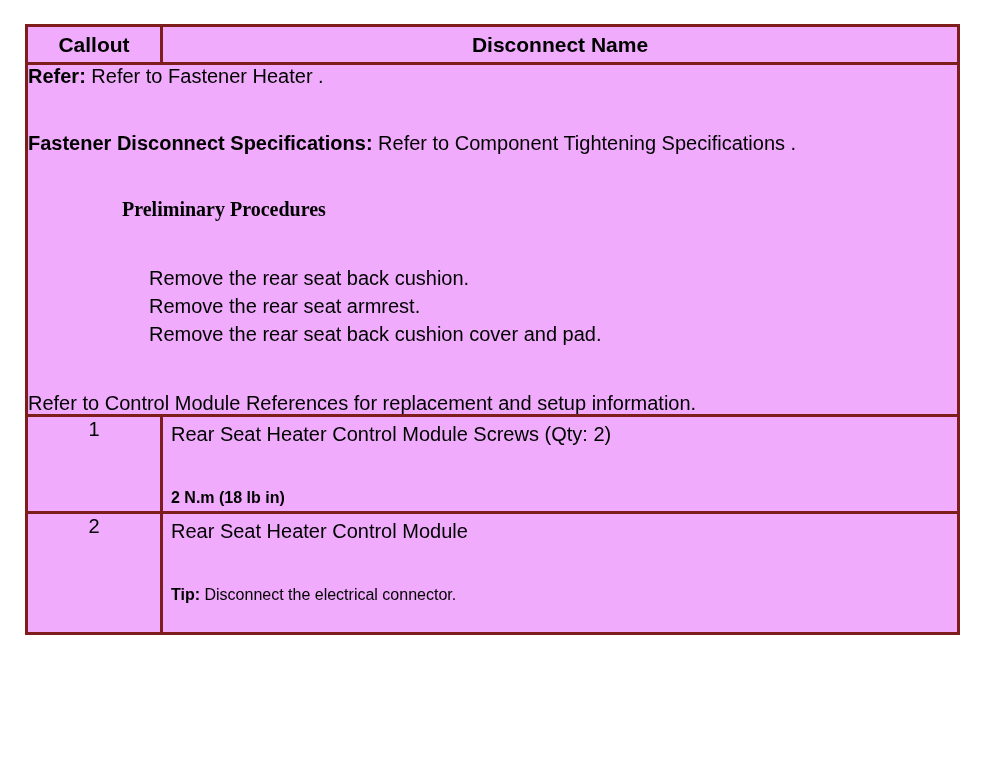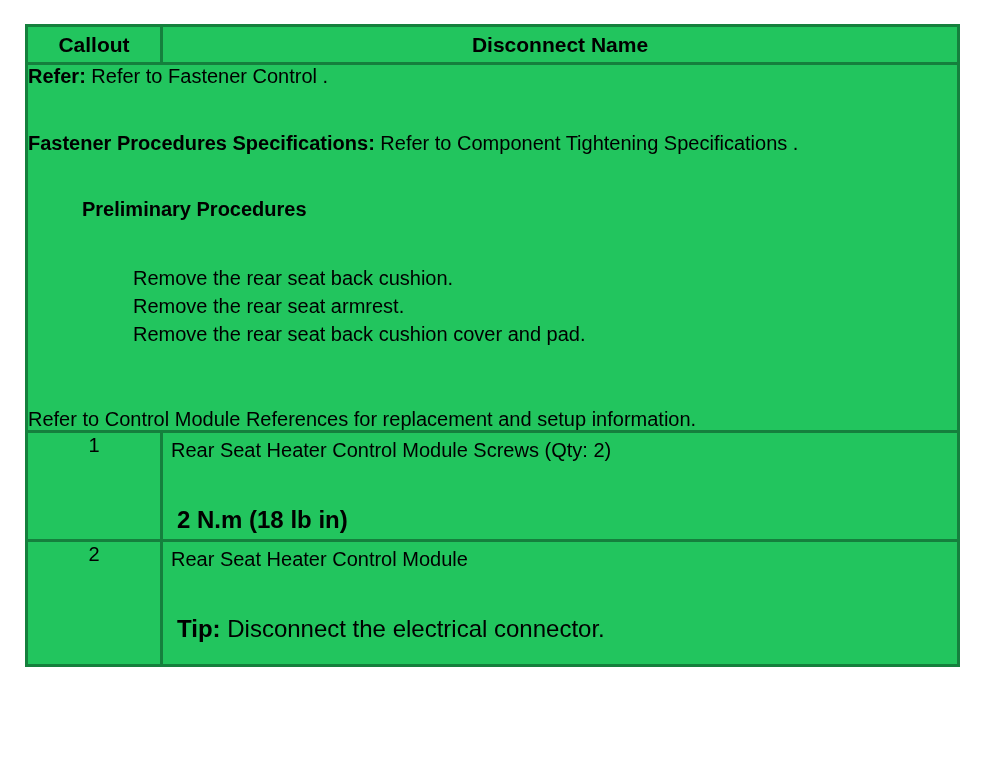--- a/index.html
+++ b/index.html
@@ -25,24 +25,24 @@
     position: absolute;
     left: 25px;
     top: 24px;
     width: 935px;
     border-collapse: collapse;
     table-layout: fixed;
     background: #ffffff;
   }
   table.callout-table td,
   table.callout-table th {
-    border: 3px solid #15803d;
+    border: 3px solid #7f1d1d;
     vertical-align: top;
     padding: 0;
-    background: #22c55e;
+    background: #f0abfc;
   }
   col.col-callout { width: 135px; }
   col.col-name { width: 797px; }
 
   
   .hdr-cell {
     text-align: center;
     font-size: 21px;
     font-weight: bold;
     height: 35px;
@@ -60,59 +60,59 @@
   }
   .note-line {
     font-size: 20px;
     line-height: 22px;
     white-space: nowrap;
     margin: 0;
   }
   .note-line.spaced-below { margin-bottom: 45px; }
   .note-line.small-gap { margin-bottom: 44px; }
   .bold { font-weight: bold; }
-  .indent-1 { padding-left: 54px; }
+  .indent-1 { padding-left: 94px; font-family: Liberation Serif, serif; }
   .proc-list {
-    margin: 0;
+    margin: 16px;
     padding: 0 0 0 105px;
   }
   .proc-list .proc-item {
     font-size: 20px;
     line-height: 28px;
     white-space: nowrap;
     margin: 0;
   }
-  .notes-tail { margin-top: 60px; }
+  .notes-tail { margin-top: 44px; }
 
   
   .num-cell {
     text-align: center;
     vertical-align: middle;
     font-size: 20px;
     line-height: 1.2;
   }
   .row-content {
     padding: 4px 6px 10px 8px;
   }
   .row-main {
     font-size: 20px;
     line-height: 26px;
     white-space: nowrap;
     margin: 0;
   }
   .row-sub {
-    font-size: 24px;
+    font-size: 16px;
     line-height: 26px;
     white-space: nowrap;
-    margin: 6px;
+    margin: 0;
   }
   .row-gap-1 { height: 38px; }
   .row-gap-2 { height: 38px; }
   .row1-pad { padding-bottom: 0; border-radius: 18px; }
-  .row2-pad { padding-bottom: 16px; }
+  .row2-pad { padding-bottom: 24px; }
 </style>
 </head>
 <body>
 
 <div class="page">
 
   <table class="callout-table">
     <colgroup>
       <col class="col-callout">
       <col class="col-name">
@@ -121,25 +121,25 @@
 
       <tr>
         <td class="hdr-cell">Callout</td>
         <td class="hdr-cell">Disconnect Name</td>
       </tr>
 
       <tr>
         <td class="notes-cell" colspan="2">
 
           <p class="note-line spaced-below">
-            <span class="bold">Refer:</span><span> Refer to Fastener Control .</span>
+            <span class="bold">Refer:</span><span> Refer to Fastener Heater .</span>
           </p>
 
           <p class="note-line small-gap">
-            <span class="bold">Fastener Procedures Specifications:</span><span> Refer to Component Tightening Specifications .</span>
+            <span class="bold">Fastener Disconnect Specifications:</span><span> Refer to Component Tightening Specifications .</span>
           </p>
 
           <p class="note-line bold indent-1 small-gap">Preliminary Procedures</p>
 
           <div class="proc-list">
             <p class="proc-item">Remove the rear seat back cushion.</p>
             <p class="proc-item">Remove the rear seat armrest.</p>
             <p class="proc-item">Remove the rear seat back cushion cover and pad.</p>
           </div>
 

